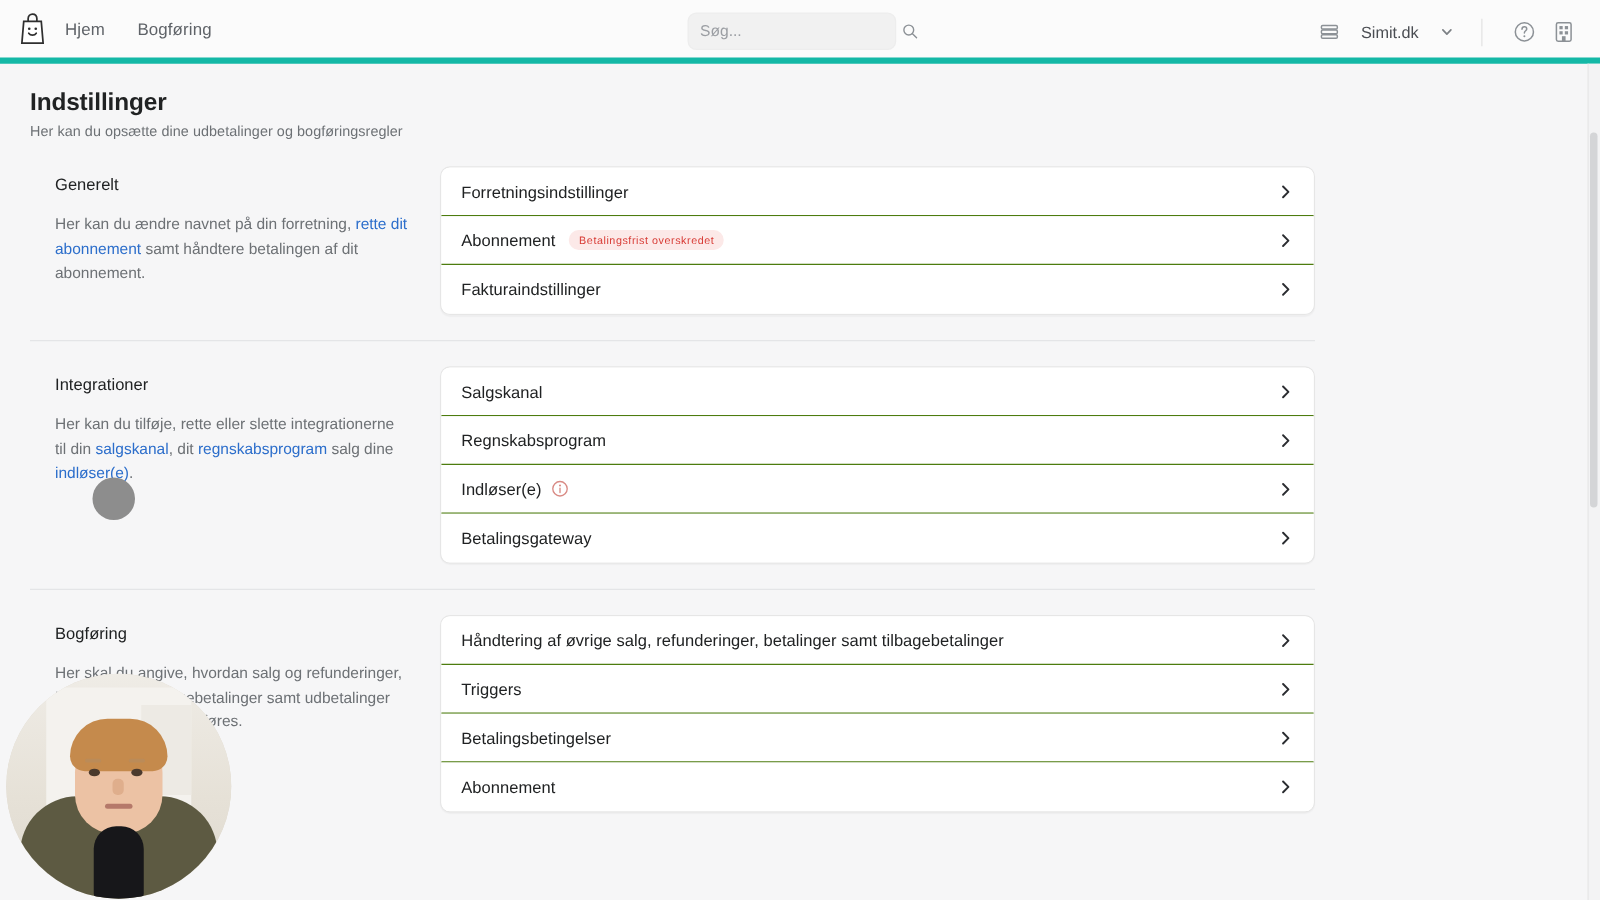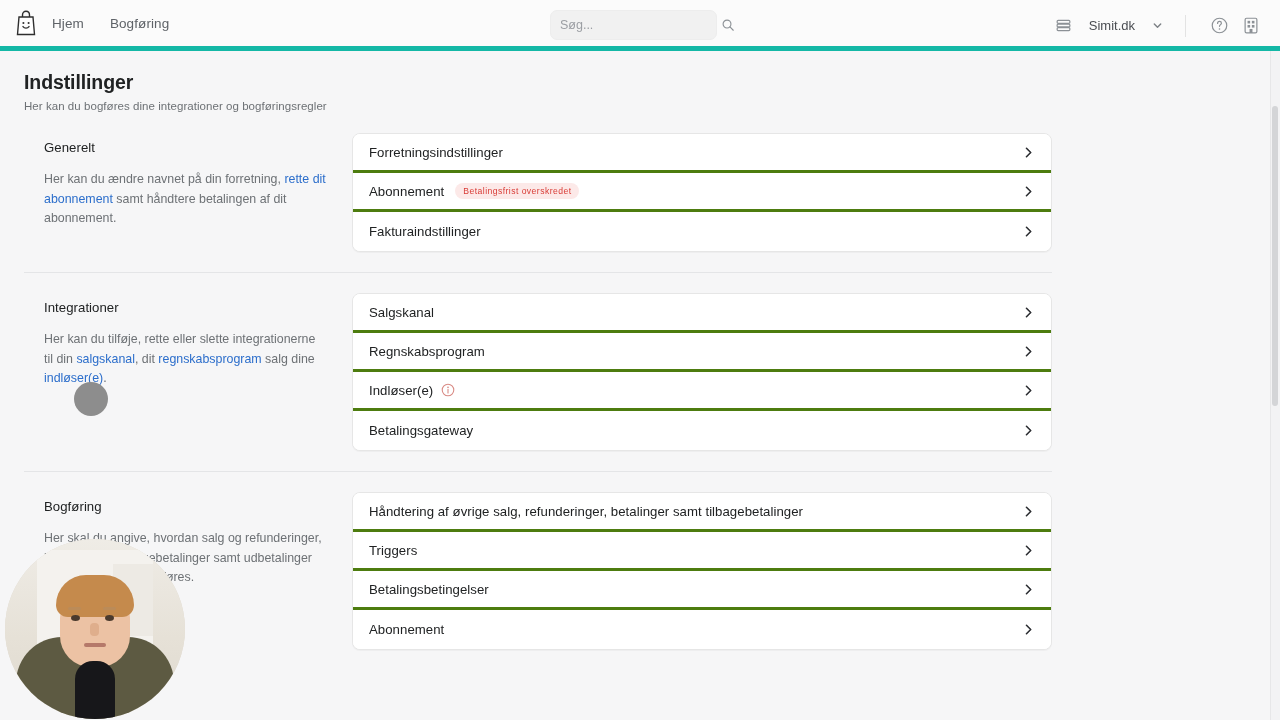--- a/index.html
+++ b/index.html
@@ -79,21 +79,21 @@
   .card {
     flex: 1; background: #fff;
     border: 1px solid #e6e6e6; border-radius: 8px;
     box-shadow: 0 1px 1px rgba(0,0,0,.035);
     overflow: hidden;
     margin-top: 9px;
   }
   .row {
     height: 39px; display: flex; align-items: center;
     padding: 0 16px 0 16px;
-    border-bottom: 3px solid #4d7c0f;
+    border-bottom: 1px solid #4d7c0f;
     background: #fff;
   }
   .row:last-child { border-bottom: none; }
   .row-label { font-size: 13.2px; color: #202223; letter-spacing: .05px; white-space: nowrap; }
   .row-spacer { flex: 1; }
   .chev { width: 13px; height: 13px; color: #2b2d31; flex: none; }
   .badge {
     margin-left: 11px;
     background: #fce9e8; color: #d83b35;
     font-size: 8.6px; font-weight: normal; letter-spacing: .45px;
@@ -210,21 +210,21 @@
         <rect x="6" y="10.4" width="3" height="3" fill="currentColor"></rect>
         <rect x="11" y="10.4" width="3" height="3" fill="currentColor"></rect>
         <rect x="8.3" y="15" width="3.4" height="4.6" fill="currentColor"></rect>
       </svg>
     </div>
   </div>
 </div>
 
 <div class="page-head">
   <div class="page-title">Indstillinger</div>
-  <div class="page-sub">Her kan du bogføres dine integrationer og bogføringsregler</div>
+  <div class="page-sub">Her kan du opsætte dine udbetalinger og bogføringsregler</div>
 </div>
 
 <div class="content">
 
   <div class="section">
     <div class="section-left">
       <div class="section-heading">Generelt</div>
       <div class="section-desc"><span>Her kan du ændre navnet på din forretning, </span><a class="link" href="#">rette dit abonnement</a><span> samt håndtere betalingen af dit abonnement.</span></div>
     </div>
     <div class="card">

